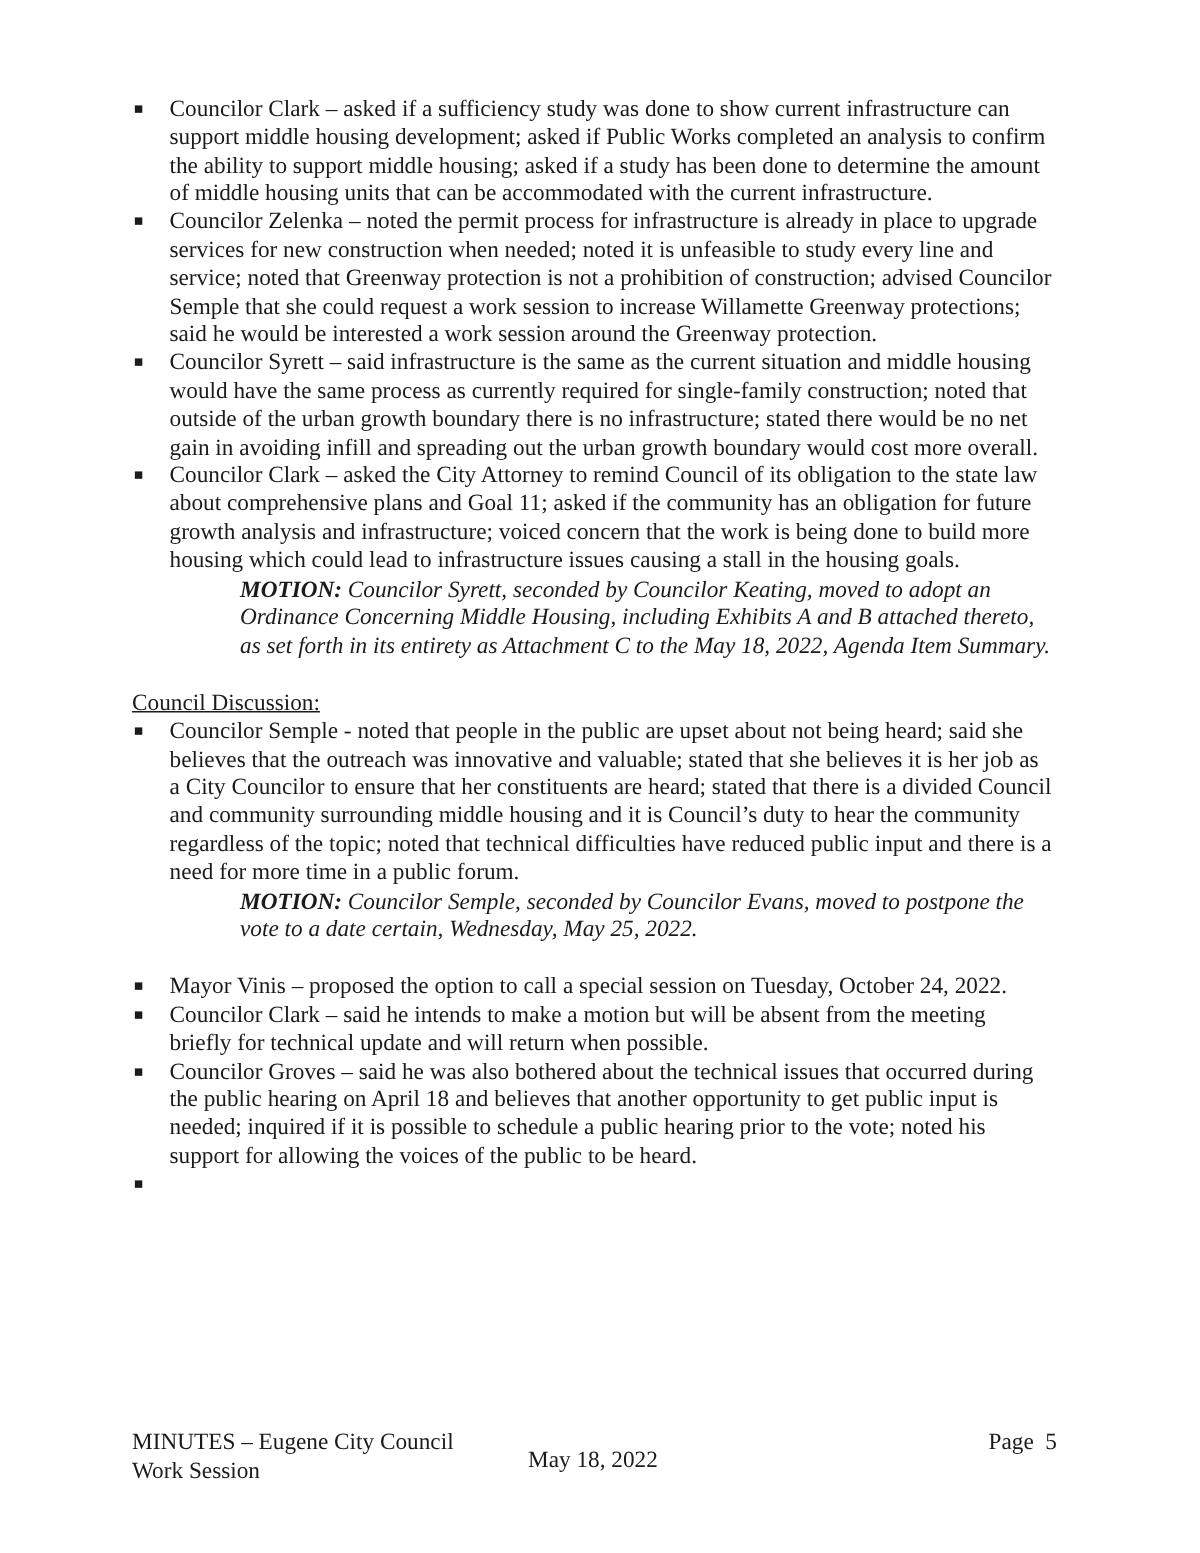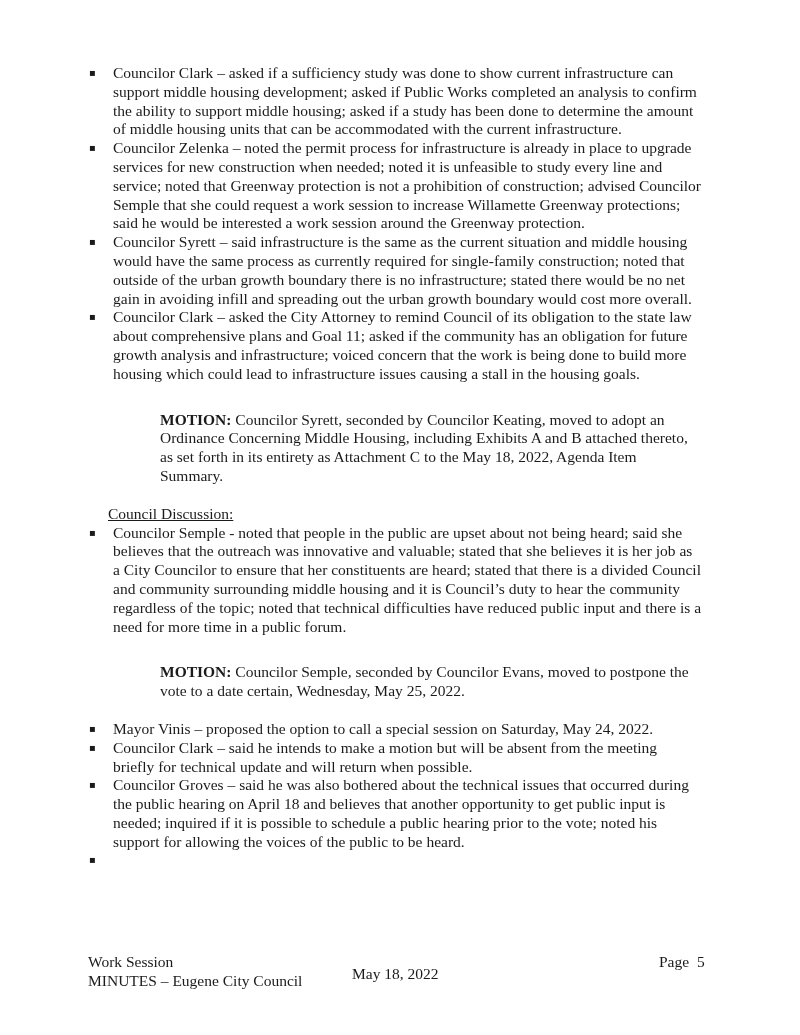--- a/index.html
+++ b/index.html
@@ -36,31 +36,31 @@
   ul.bullet-list > li .marker {
     position: absolute;
     left: 1px;
     top: 0px;
     font-size: 10px;
     line-height: 18.8px;
     font-family: "DejaVu Sans", sans-serif;
     color: #1b1b1b;
   }
   p.motion {
-    margin: 27px 0 19px 72px;
+    margin: 1px 0 19px 72px;
     padding: 0;
+    font-style: italic;
   }
   p.motion strong {
     font-weight: bold;
   }
   .section-heading {
     margin-top: 19px;
     margin-bottom: 0;
     text-decoration: underline;
-    margin-left: 20px;
   }
   .footer {
     position: absolute;
     left: 88px;
     top: 953px;
     width: 614px;
     height: 40px;
   }
   .footer .footer-left {
     position: absolute;
@@ -118,37 +118,37 @@
   </ul>
 
   <p class="motion">
     <strong>MOTION:</strong>
     <span>Councilor Semple, seconded by Councilor Evans, moved to postpone the vote to a date certain, Wednesday, May 25, 2022.</span>
   </p>
 
   <ul class="bullet-list">
     <li>
       <span class="marker">▪</span>
-      <span>Mayor Vinis – proposed the option to call a special session on Saturday, May 24, 2022.</span>
+      <span>Mayor Vinis – proposed the option to call a special session on Tuesday, October 24, 2022.</span>
     </li>
     <li>
       <span class="marker">▪</span>
       <span>Councilor Clark – said he intends to make a motion but will be absent from the meeting briefly for technical update and will return when possible.</span>
     </li>
     <li>
       <span class="marker">▪</span>
       <span>Councilor Groves – said he was also bothered about the technical issues that occurred during the public hearing on April 18 and believes that another opportunity to get public input is needed; inquired if it is possible to schedule a public hearing prior to the vote; noted his support for allowing the voices of the public to be heard.</span>
     </li>
     <li>
       <span class="marker">▪</span>
     </li>
   </ul>
 
 </div>
 
 <div class="footer">
   <div class="footer-left">
+    <div>MINUTES – Eugene City Council</div>
     <div>Work Session</div>
-    <div>MINUTES – Eugene City Council</div>
   </div>
   <div class="footer-date">May 18, 2022</div>
   <div class="footer-page">Page  5</div>
 </div>
 
 </body></html>

